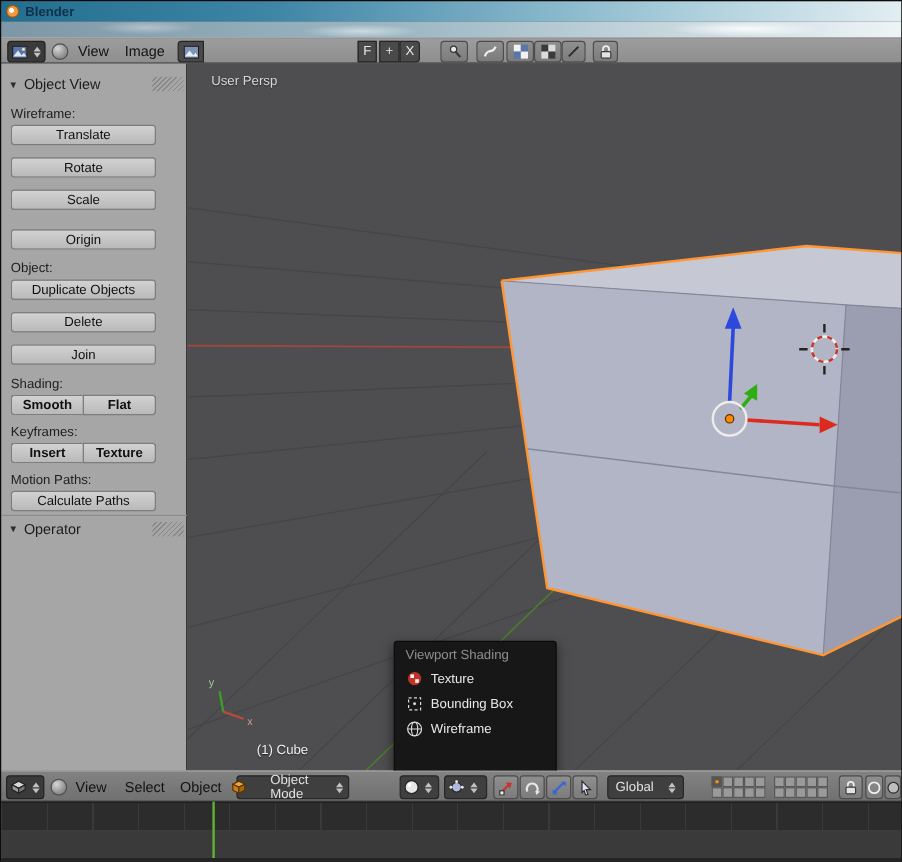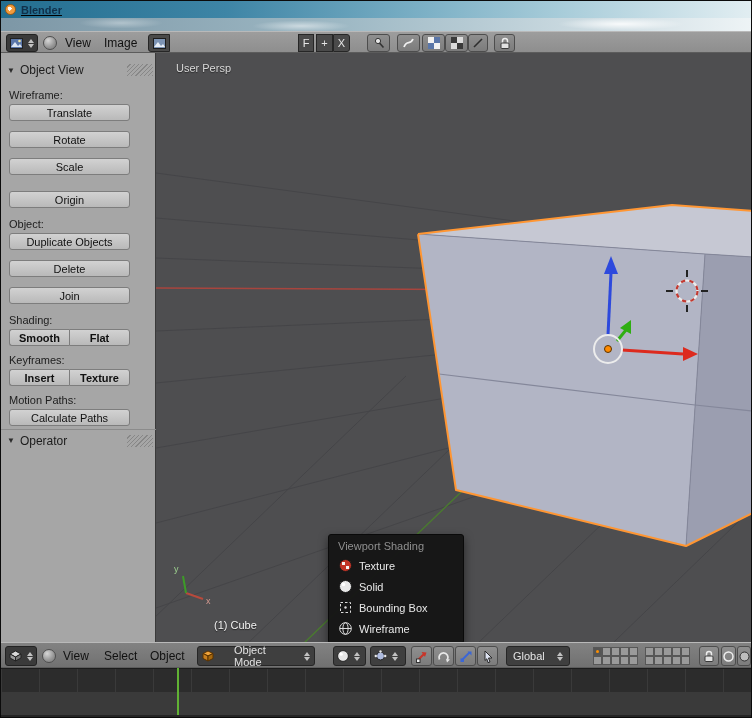--- a/index.html
+++ b/index.html
@@ -3,21 +3,21 @@
 <meta charset="utf-8">
 <style>
   html,body{margin:0;padding:0;background:#222;}
   *{box-sizing:border-box;}
   .app{position:relative;width:752px;height:718px;overflow:hidden;
        font-family:"Liberation Sans","DejaVu Sans",sans-serif;font-size:11px;
        background:#4e4e50;border:1px solid #0b0b0b;}
   
   .titlebar{position:absolute;left:0;top:0;width:752px;height:17px;
     background:linear-gradient(90deg,#236e90 0%,#3e85a6 30%,#79aec4 55%,#a9cdda 75%,#e2eef2 100%);
-    display:flex;align-items:center;gap:5px;padding-left:4px;text-decoration:underline;}
+    display:flex;align-items:center;gap:5px;padding-left:4px;}
   .blender-logo{width:11px;height:11px;border-radius:50%;
     background:radial-gradient(circle at 40% 40%,#fff 0 25%,#f19b3c 28% 100%);border:1px solid #9a5a14;}
   .title-text{color:#10304a;font-size:11px;font-weight:bold;}
   .desktop-strip{position:absolute;left:0;top:17px;width:752px;height:13px;
     background:
       radial-gradient(ellipse 90px 9px at 620px 6px,rgba(255,255,255,.85),transparent 70%),
       radial-gradient(ellipse 70px 8px at 300px 8px,rgba(255,255,255,.5),transparent 70%),
       radial-gradient(ellipse 60px 8px at 120px 5px,rgba(255,255,255,.35),transparent 70%),
       linear-gradient(90deg,#7d97a6,#9db8c4 45%,#cfdde3 80%,#eef4f6);}
   
@@ -276,29 +276,20 @@
               <circle cx="6.5" cy="6.5" r="6" fill="#c03326" stroke="#1a1a1a"></circle>
               <rect x="3" y="3" width="3" height="3" fill="#f3f3f3"></rect>
               <rect x="7" y="7" width="3" height="3" fill="#f3f3f3"></rect>
             </svg>
         </span>
         <span>Texture</span>
       </div>
       <div class="popup-item">
         <span class="pi-icon">
           <svg width="13" height="13">
-              <circle cx="6.5" cy="6.5" r="6" fill="#e8e8e8" stroke="#1a1a1a"></circle>
-              <circle cx="4.5" cy="4.5" r="1.8" fill="#ffffff"></circle>
-            </svg>
-        </span>
-        <span>Solid</span>
-      </div>
-      <div class="popup-item">
-        <span class="pi-icon">
-          <svg width="13" height="13">
               <rect x="1.5" y="1.5" width="10" height="10" fill="none" stroke="#dcdcdc" stroke-dasharray="2.5 2"></rect>
               <circle cx="6.5" cy="6.5" r="1.2" fill="#dcdcdc"></circle>
             </svg>
         </span>
         <span>Bounding Box</span>
       </div>
       <div class="popup-item">
         <span class="pi-icon">
           <svg width="13" height="13">
               <circle cx="6.5" cy="6.5" r="5.8" fill="none" stroke="#dcdcdc"></circle>
@@ -322,21 +313,21 @@
       </span>
       <span class="arrows">
           <i class="up"></i>
           <i class="dn"></i>
         </span>
     </button>
     <span class="round-btn" style="left:41px;top:6px;"></span>
     <span class="menu-label" style="left:62px;top:6px;">View</span>
     <span class="menu-label" style="left:103px;top:6px;">Select</span>
     <span class="menu-label" style="left:149px;top:6px;">Object</span>
-    <div class="hfield" style="left:196px;top:3px;width:118px;height:20px;border-radius:3px;padding:0 4px;gap:20px;justify-content:flex-end;">
+    <div class="hfield" style="left:196px;top:3px;width:94px;height:20px;border-radius:3px;padding:0 4px;gap:20px;justify-content:flex-end;">
       <span>
         <svg width="12" height="12">
             <polygon points="6,1 11,3.5 6,6 1,3.5" fill="#f0a43c" stroke="#5a3200"></polygon>
             <polygon points="1,3.5 6,6 6,11 1,8.5" fill="#c87f1e" stroke="#5a3200"></polygon>
             <polygon points="11,3.5 6,6 6,11 11,8.5" fill="#a5680f" stroke="#5a3200"></polygon>
           </svg>
       </span>
       <span style="flex:1;">Object Mode</span>
       <span class="arrows">
           <i class="up"></i>

